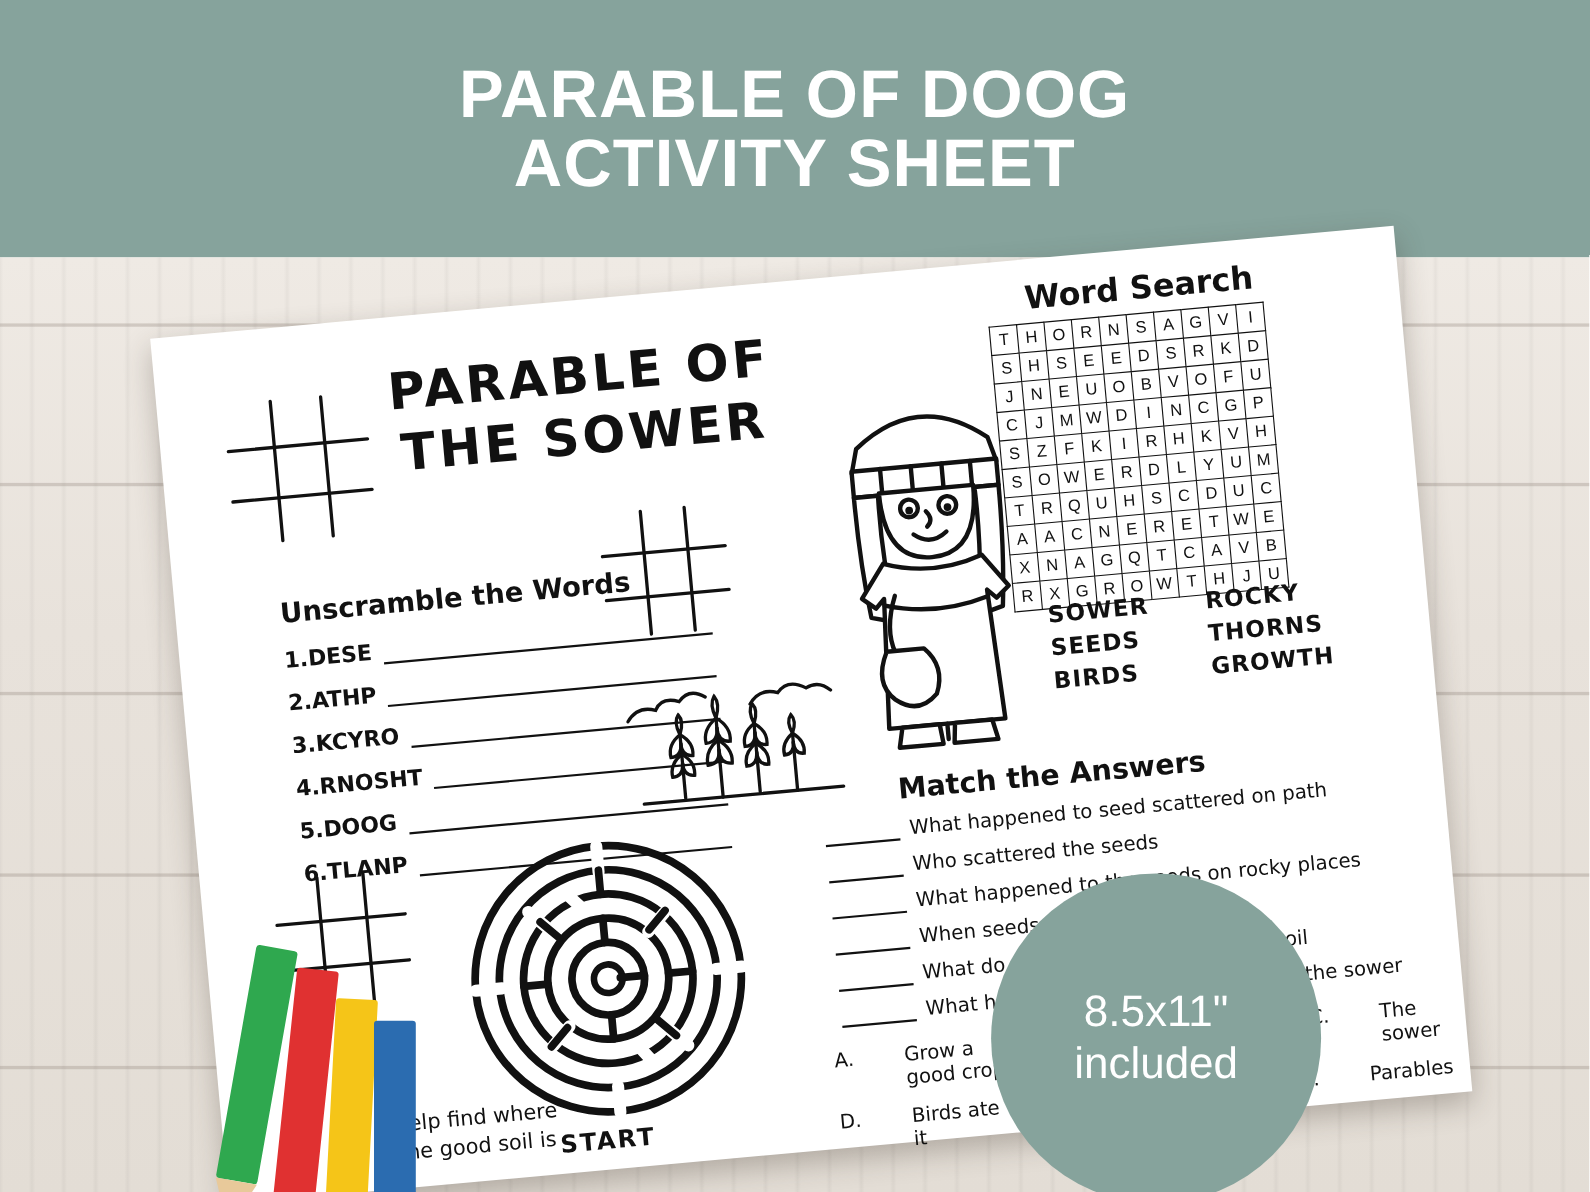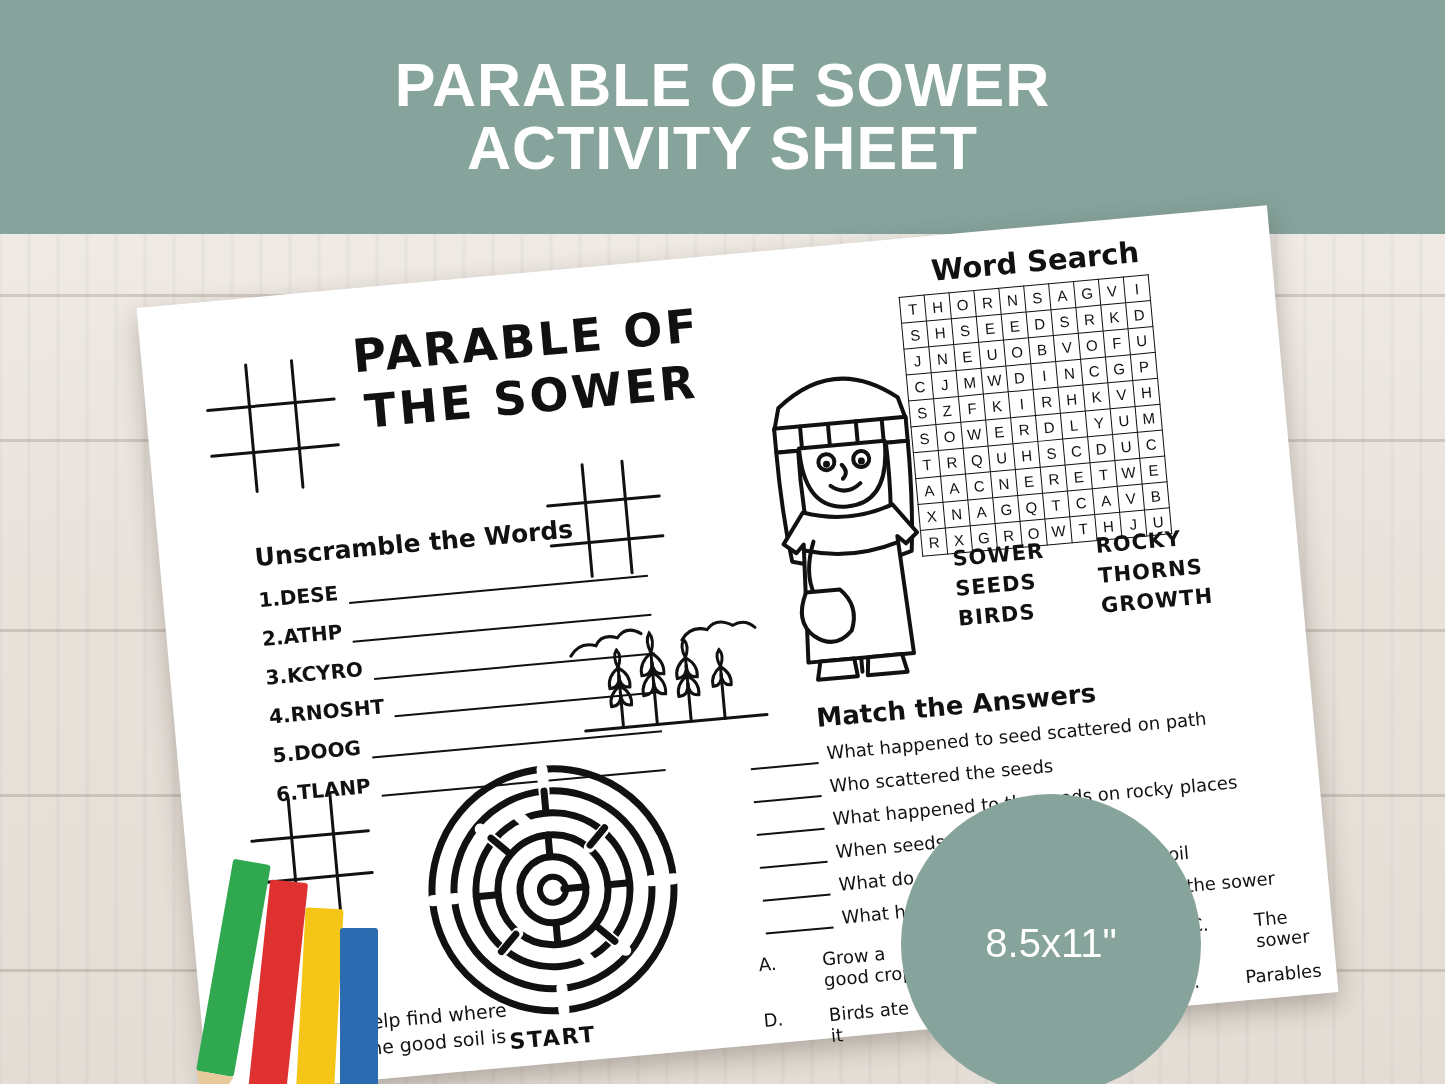--- a/index.html
+++ b/index.html
@@ -116,21 +116,21 @@
   .pencil{position:absolute;transform-origin:50% 100%;}
   .p-body{position:absolute;left:0;top:0;width:38px;height:215px;border-radius:3px;}
   .p-wood{position:absolute;left:0;top:215px;width:0;height:0;
     border-left:19px solid transparent;border-right:19px solid transparent;
     border-top:44px solid #e8c99a;}
 </style>
 </head>
 <body>
 
 <div class="banner">
-  <div class="banner-line">PARABLE OF SOWER</div>
+  <div class="banner-line">PARABLE OF DOOG</div>
   <div class="banner-line">ACTIVITY SHEET</div>
 </div>
 
 <div class="wood">
   <div class="plank" style="top:60px"></div>
   <div class="plank" style="top:205px"></div>
   <div class="plank" style="top:395px"></div>
   <div class="plank" style="top:560px"></div>
   <div class="plank" style="top:735px"></div>
 </div>
@@ -511,13 +511,14 @@
   <div class="p-body" style="background:#f5c518;"></div>
 
 </div>
 <div class="pencil" style="left:340px;top:928px;width:38px;height:260px;transform:rotate(0deg);">
   <div class="p-body" style="background:#2b6cb0;"></div>
 
 </div>
 
 <div class="badge">
   <div>8.5x11"</div>
+  <div>included</div>
 </div>
 
 </body></html>

